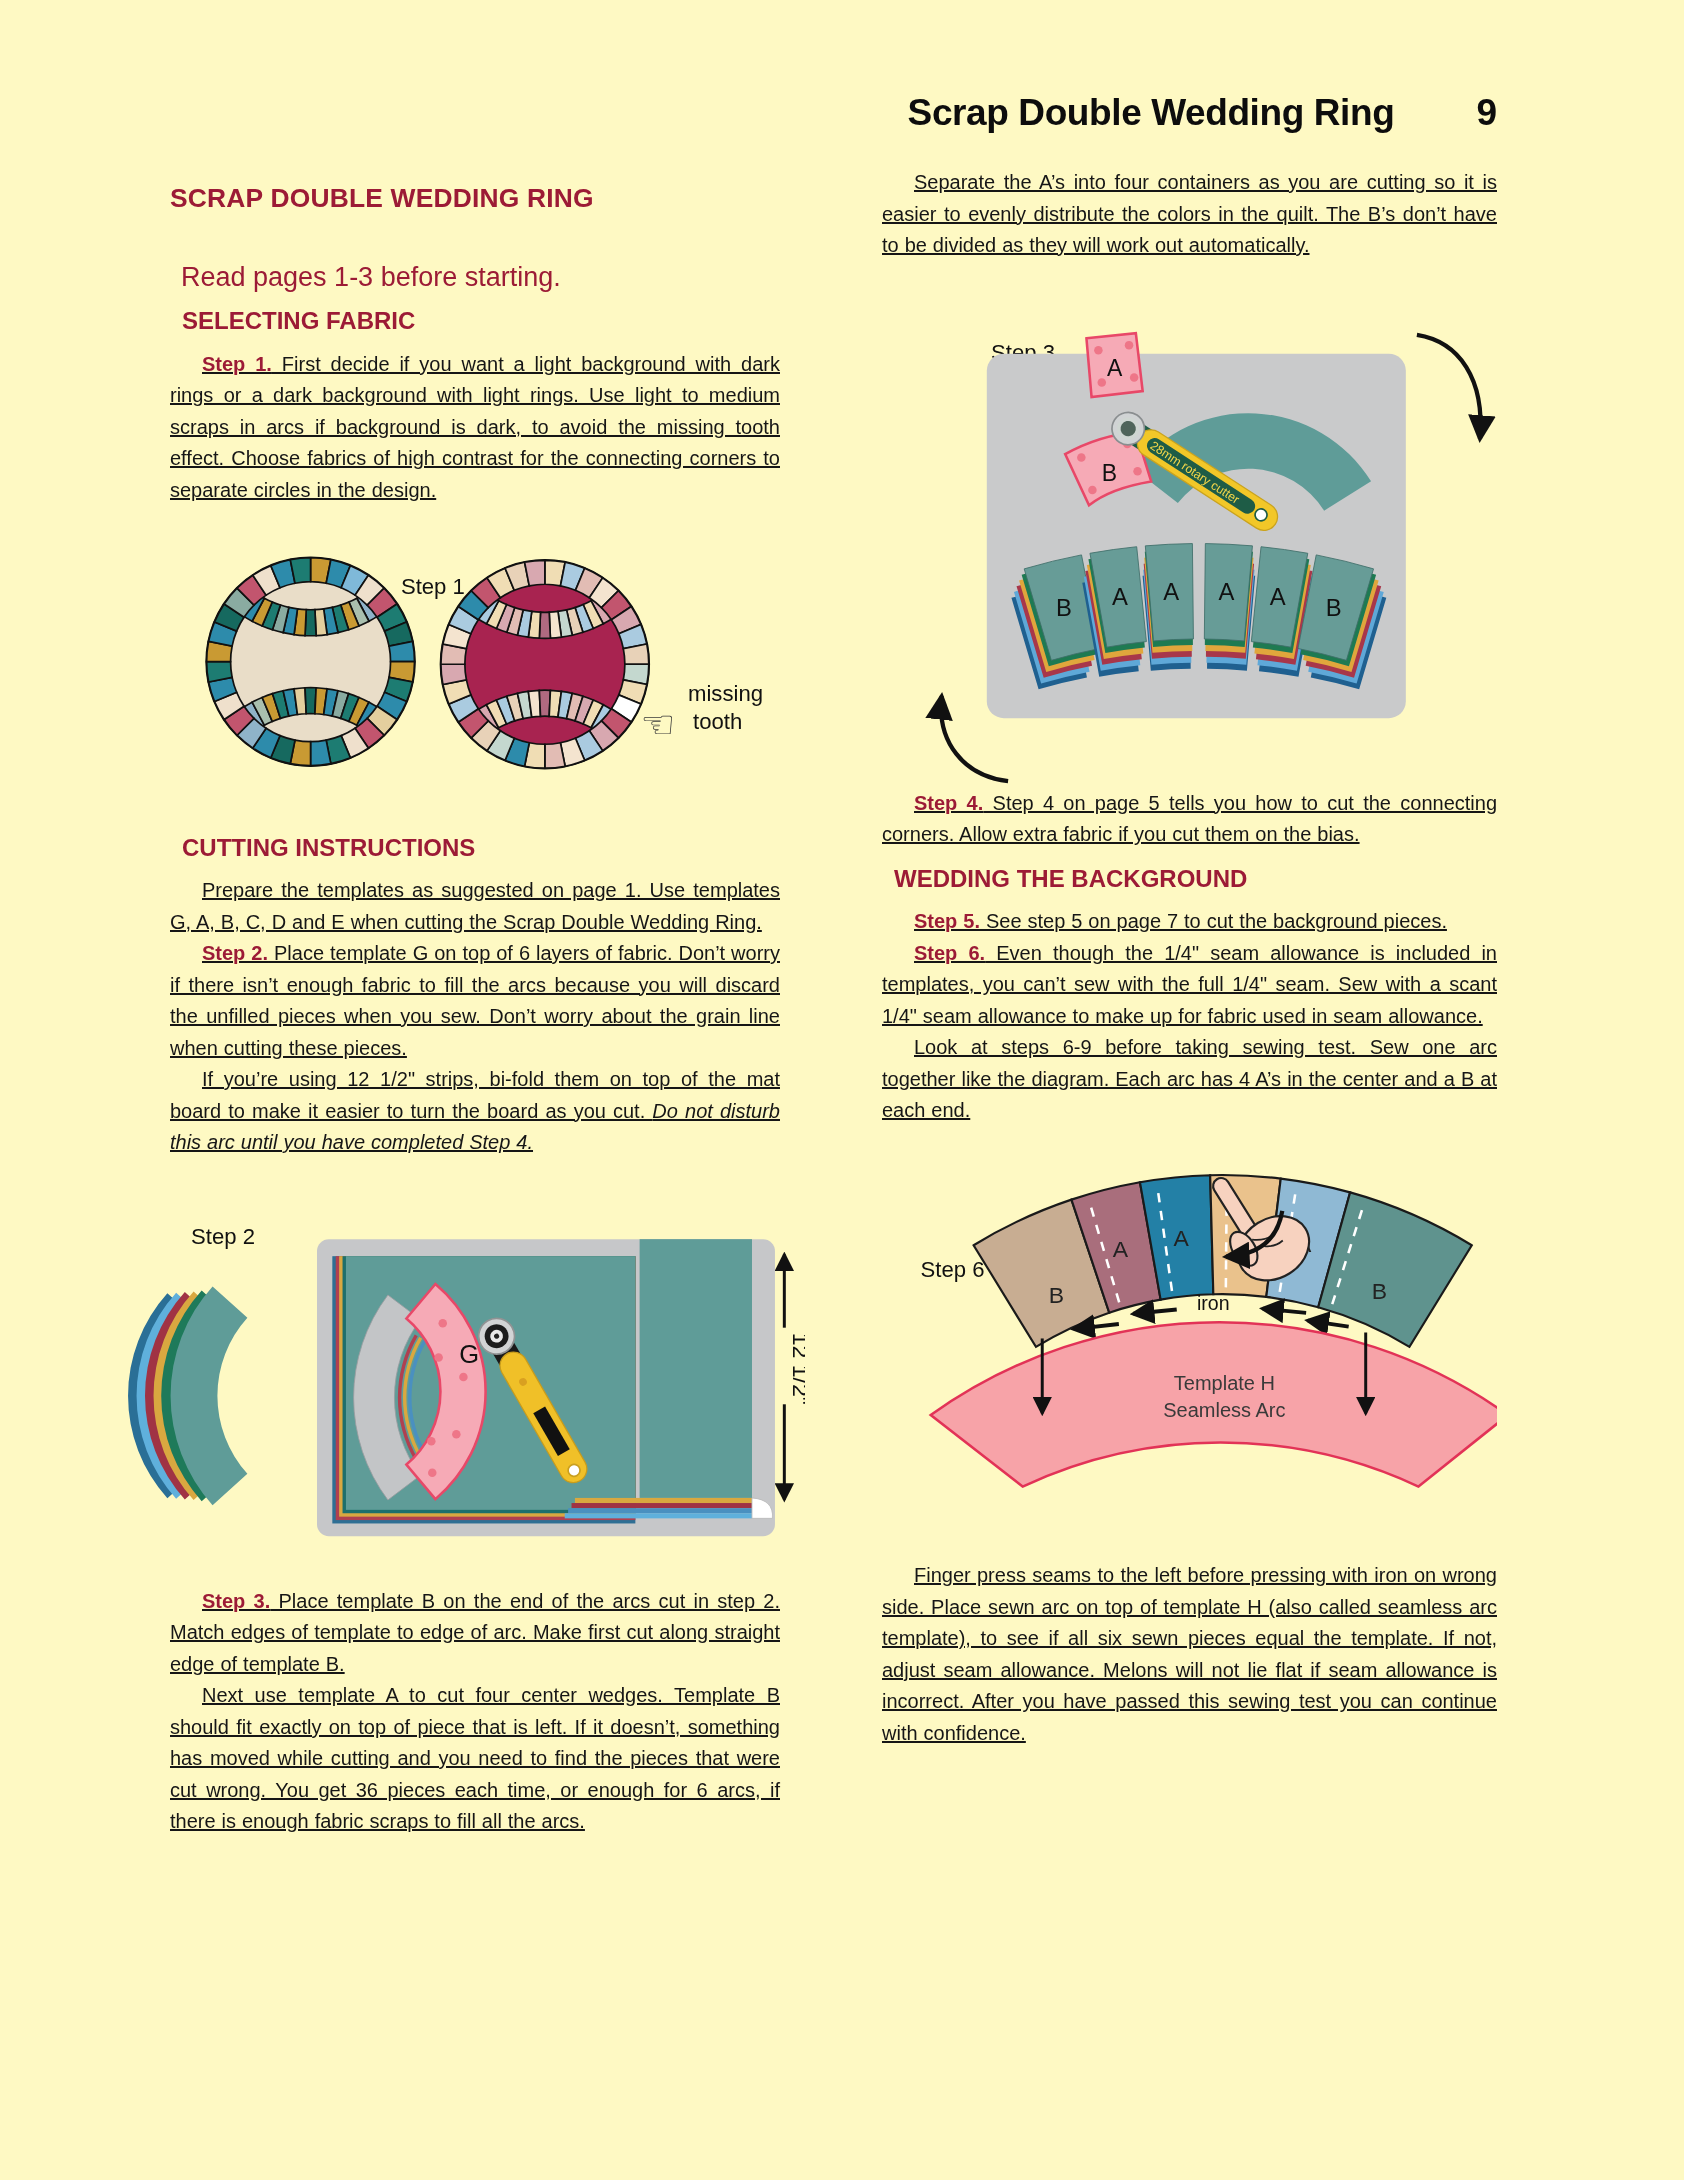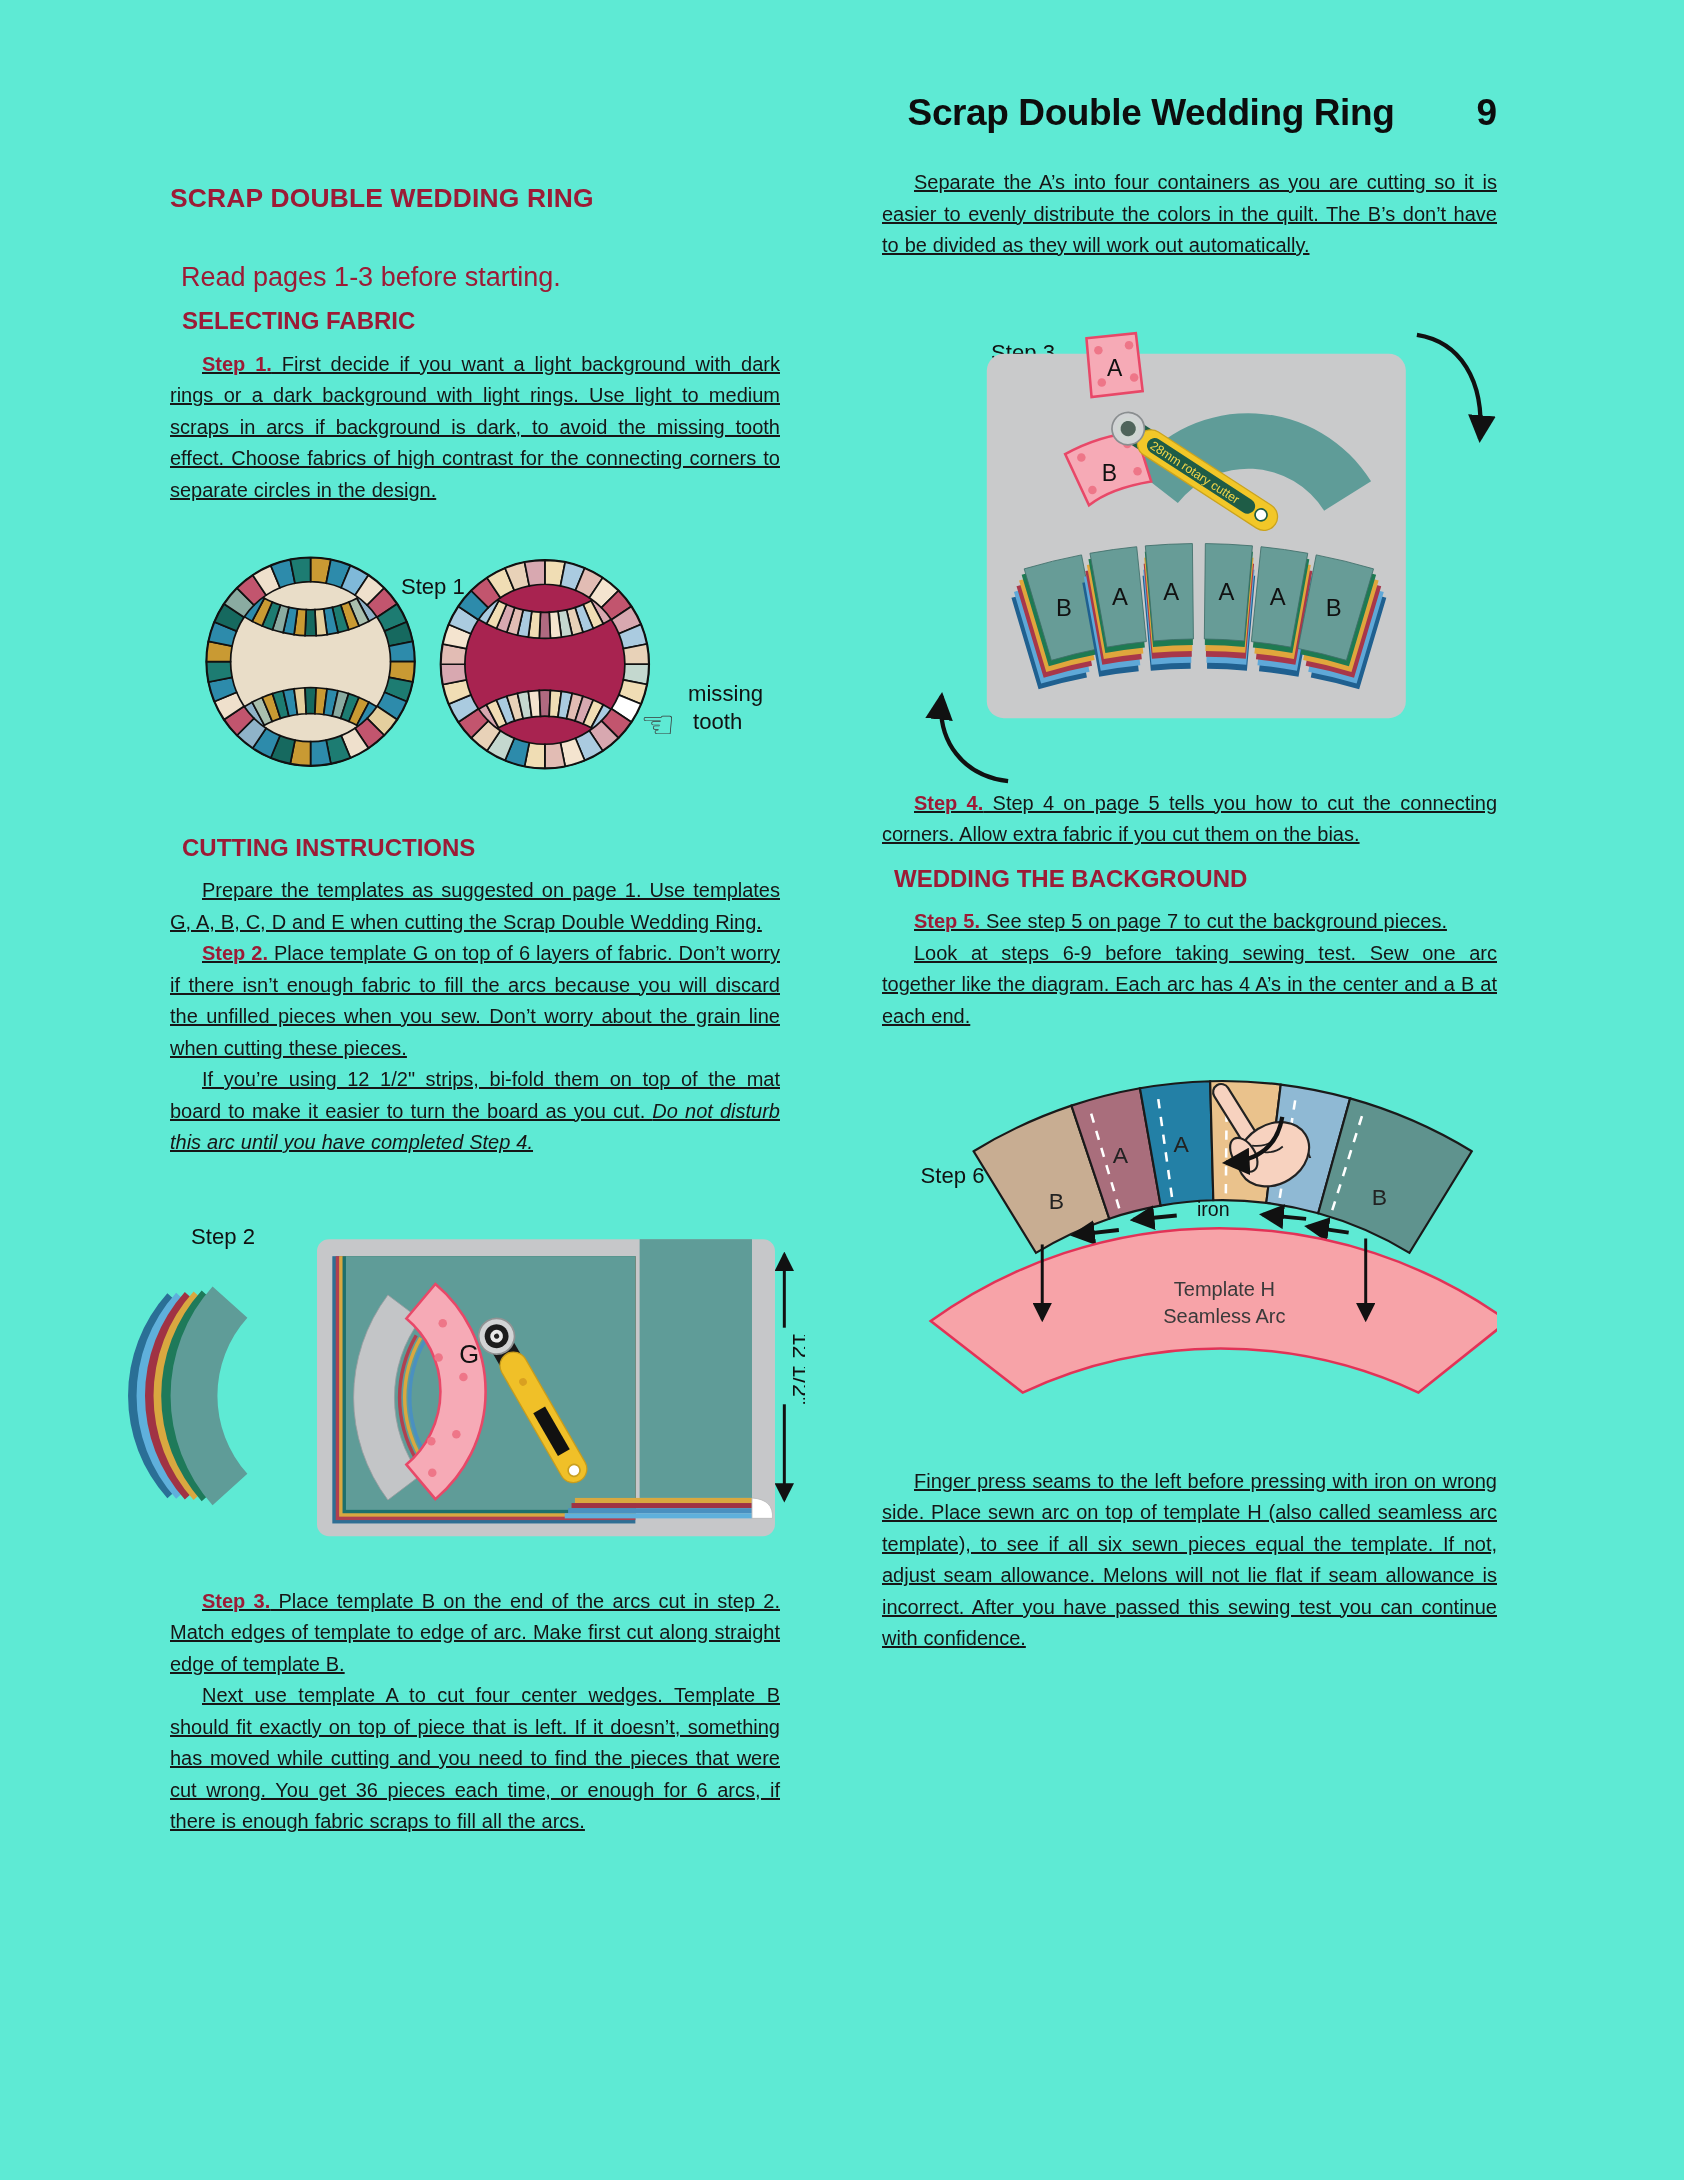--- a/index.html
+++ b/index.html
@@ -1,17 +1,17 @@
 <!DOCTYPE html>
 <html style="font-size:13.6px"><head>
 <meta charset="utf-8">
 <style>
   :root{ --maroon:#9c1b36; }
   html,body{margin:0;padding:0;background:#888;}
-  .page{position:relative;width:1685px;height:2181px;background:#5eead4;
+  .page{position:relative;width:1685px;height:2181px;background:#fef9c3;
         font-family:"Liberation Sans",sans-serif;color:#161616;overflow:hidden;}
   .hdr{position:absolute;left:865px;top:92px;width:632px;display:flex;align-items:baseline;}
   .hdr-title{flex:1;text-align:center;font-size:37px;font-weight:bold;color:#0d0d0d;letter-spacing:-0.4px;}
   .hdr-num{width:60px;text-align:right;font-size:37px;font-weight:bold;color:#0d0d0d;}
   .col{position:absolute;top:0;}
   .colL{left:170px;width:610px;}
   .colR{left:882px;width:615px;}
   .p{font-size:20px;line-height:31.5px;text-align:justify;text-indent:32px;margin:0;word-spacing:0.4px;text-decoration:underline;}
   .sl{color:var(--maroon);font-weight:bold;}
   .sh{font-size:24px;font-weight:bold;color:var(--maroon);margin:12px;line-height:31.5px;}
@@ -318,20 +318,21 @@
           <path d="M509.8 326.3A722 722 0 0 1 577.1 342.7L545.2 450.1A610 610 0 0 0 488.4 436.2Z" transform="translate(6.0 13.6)" fill="#e0a63c"></path>
           <path d="M509.8 326.3A722 722 0 0 1 577.1 342.7L545.2 450.1A610 610 0 0 0 488.4 436.2Z" transform="translate(3.0 6.8)" fill="#1e7a52"></path>
           <path d="M509.8 326.3A722 722 0 0 1 577.1 342.7L545.2 450.1A610 610 0 0 0 488.4 436.2Z" fill="#679c97" stroke="#3f6f6a" stroke-width="1"></path>
           <text x="530.3" y="398.1" text-anchor="middle" font-size="28" fill="#111">B</text>
         </g>
     </svg>
 
     <p class="p"><span class="sl">Step 4.</span><span>  Step 4 on page 5 tells you how to cut the connecting corners. Allow extra fabric if you cut them on the bias.</span></p>
     <h2 class="sh">WEDDING THE BACKGROUND</h2>
     <p class="p"><span class="sl">Step 5.</span><span> See step 5 on page 7 to cut the background pieces.</span></p>
+    <p class="p"><span class="sl">Step 6.</span><span> Even though the 1/4" seam allowance is included in templates, you can’t sew with the full 1/4" seam. Sew with a scant 1/4" seam allowance to make up for fabric used in seam allowance.</span></p>
     <p class="p">Look at steps 6-9 before taking sewing test. Sew one arc together like the diagram. Each arc has 4 A’s in the center and a B at each end.</p>
 
     <svg class="fig" width="615" height="349" viewBox="0 0 722 410" style="margin-top:31.5px;">
       <text x="45" y="140" font-size="26" fill="#111">Step 6</text>
       <g id="arc6">
           <path d="M107.4 102.5A560 560 0 0 1 222.3 48.9L266.7 181.7A420 420 0 0 0 180.6 221.9Z" fill="#c8ad92" stroke="#1a1a1a" stroke-width="2.5"></path>
           <text x="204.8" y="170.3" text-anchor="middle" font-size="27" fill="#222">B</text>
           <path d="M222.3 48.9A560 560 0 0 1 302.8 28.5L327.1 166.4A420 420 0 0 0 266.7 181.7Z" fill="#a96e7c" stroke="#1a1a1a" stroke-width="2.5"></path>
           <text x="279.9" y="116.0" text-anchor="middle" font-size="27" fill="#222">A</text>
           <path d="M302.8 28.5A560 560 0 0 1 385.3 20.2L389.0 160.1A420 420 0 0 0 327.1 166.4Z" fill="#2380a6" stroke="#1a1a1a" stroke-width="2.5"></path>

